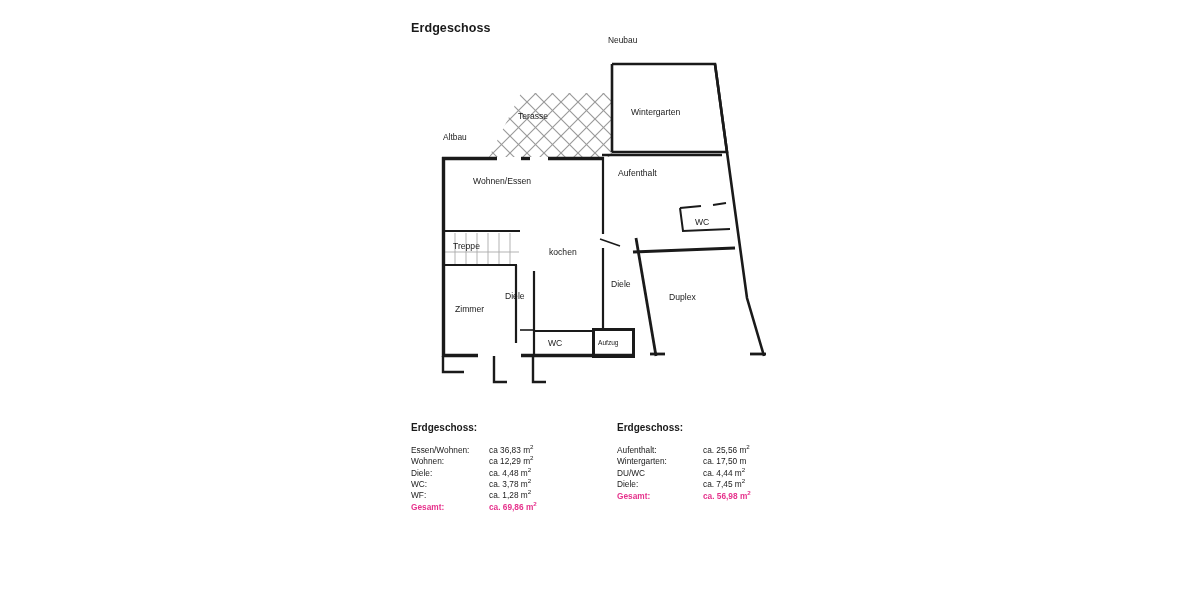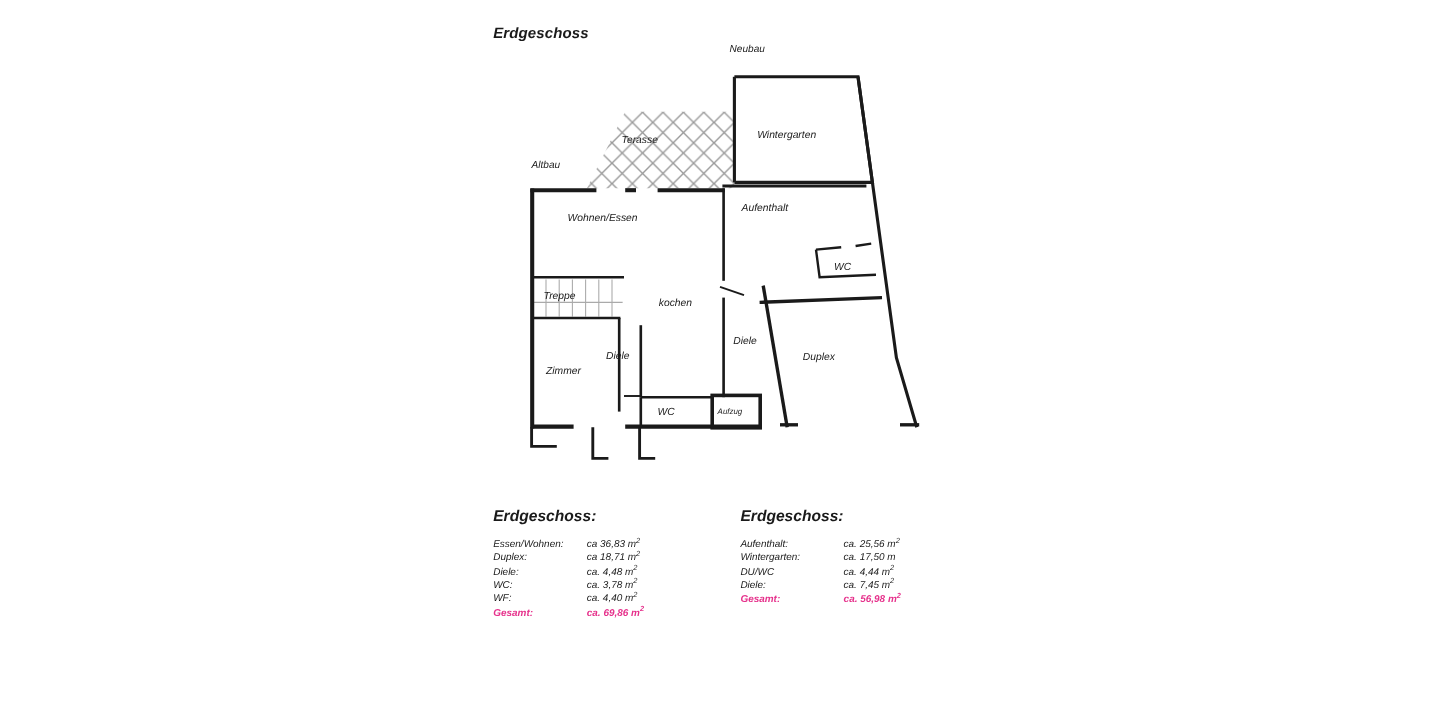--- a/index.html
+++ b/index.html
@@ -15,21 +15,20 @@
     overflow: hidden;
     font-family: "Liberation Sans", sans-serif;
     color: #1a1a1a;
   }
 
   #plan-root {
     position: absolute;
     left: 0; top: 0;
     width: 1034px;
     height: 600px;
-    font-style: italic;
   }
 
   .page-title {
     position: absolute;
     left: 411px;
     top: 21px;
     font-size: 12.5px;
     font-weight: bold;
     letter-spacing: 0.1px;
     white-space: nowrap;
@@ -63,21 +62,21 @@
     position: absolute;
     font-size: 8.3px;
     line-height: 1.0;
     white-space: nowrap;
   }
   #legend-left  { left: 411px; top: 423px; }
   #legend-right { left: 617px; top: 423px; }
 
   .legend-title {
     font-weight: bold;
-    font-size: 13px;
+    font-size: 10px;
     margin-bottom: 13px;
     display: block;
   }
   .legend table {
     border-collapse: collapse;
     font-size: 8.3px;
   }
   .legend td {
     padding: 0 0 2.6px 0;
     vertical-align: top;
@@ -214,34 +213,34 @@
 
   <div class="legend" id="legend-left">
     <span class="legend-title">Erdgeschoss:</span>
     <table>
       <tbody>
         <tr>
           <td class="label-cell">Essen/Wohnen:</td>
           <td><span>ca 36,83 m</span><span class="sup">2</span></td>
         </tr>
         <tr>
-          <td class="label-cell">Duplex:</td>
-          <td><span>ca 18,71 m</span><span class="sup">2</span></td>
+          <td class="label-cell">Wohnen:</td>
+          <td><span>ca 12,29 m</span><span class="sup">2</span></td>
         </tr>
         <tr>
           <td class="label-cell">Diele:</td>
           <td><span>ca.  4,48 m</span><span class="sup">2</span></td>
         </tr>
         <tr>
           <td class="label-cell">WC:</td>
           <td><span>ca.  3,78 m</span><span class="sup">2</span></td>
         </tr>
         <tr>
           <td class="label-cell">WF:</td>
-          <td><span>ca.  4,40 m</span><span class="sup">2</span></td>
+          <td><span>ca.  1,28 m</span><span class="sup">2</span></td>
         </tr>
         <tr class="total">
           <td class="label-cell">Gesamt:</td>
           <td><span>ca. 69,86 m</span><span class="sup">2</span></td>
         </tr>
       </tbody>
     </table>
   </div>
 
   <div class="legend" id="legend-right">

